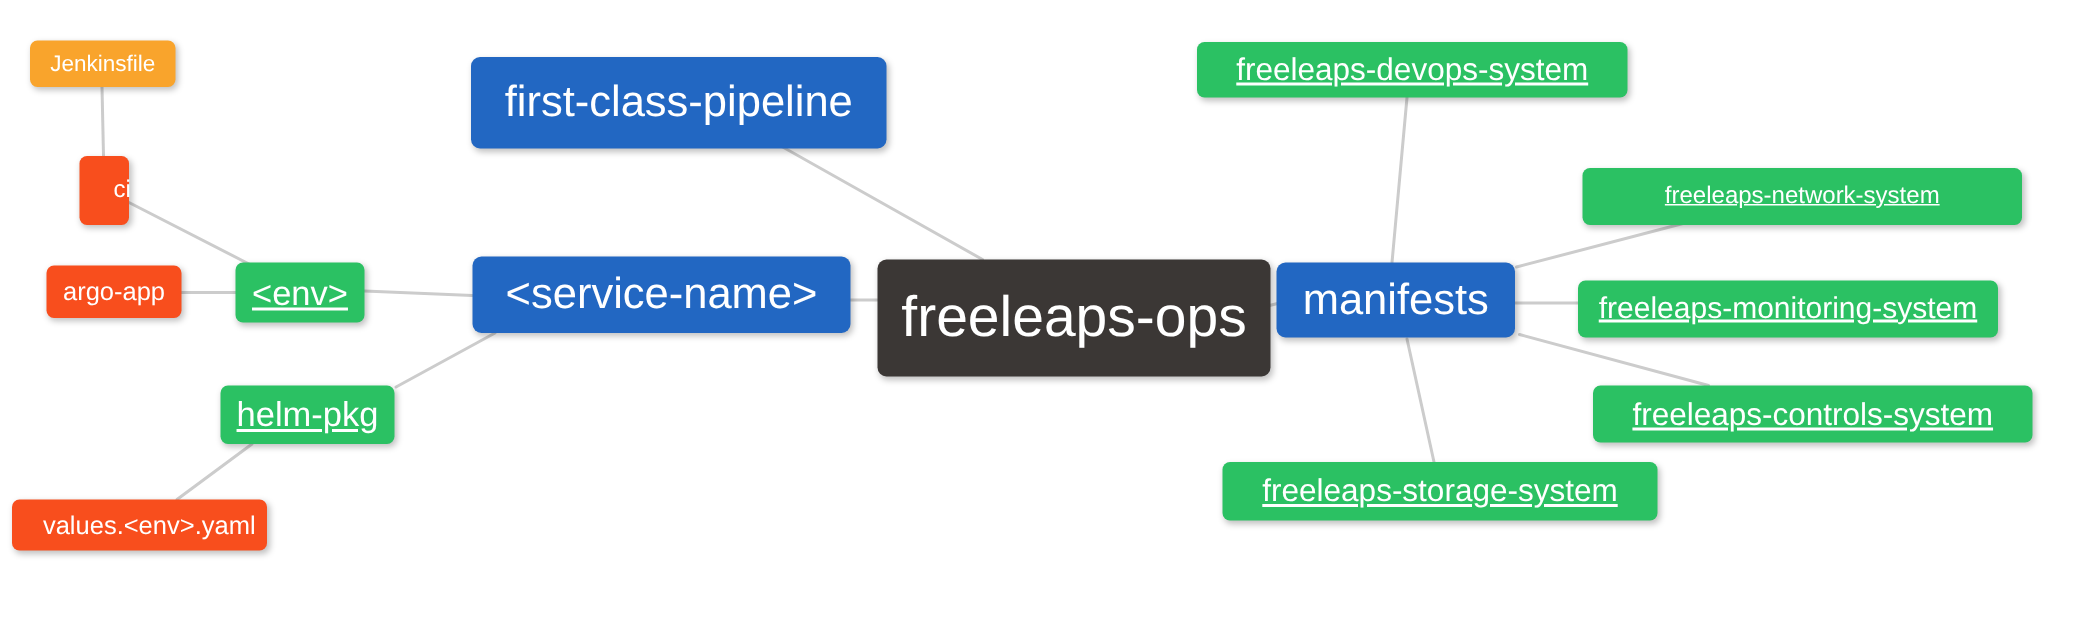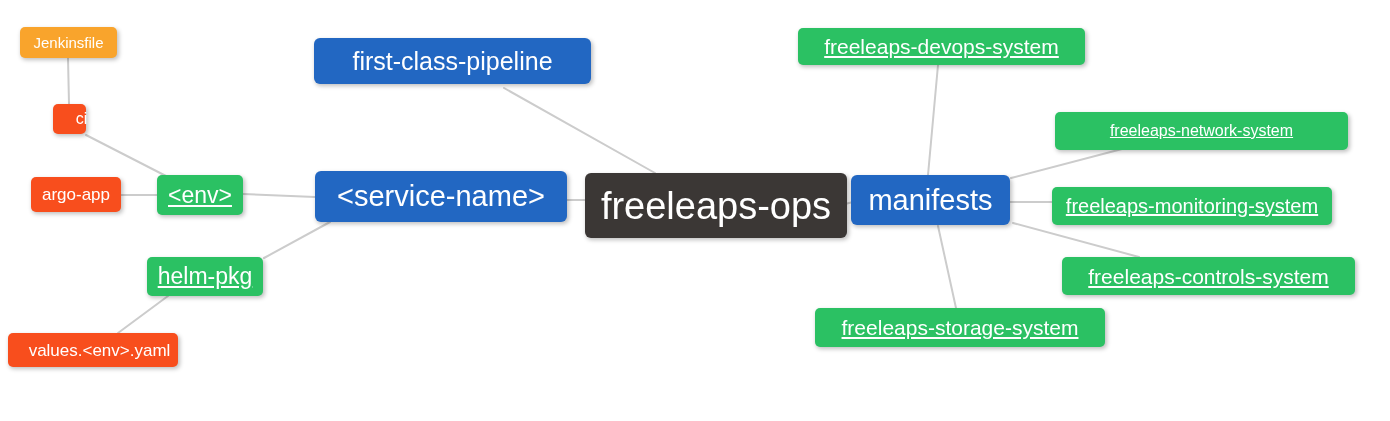--- a/index.html
+++ b/index.html
@@ -45,28 +45,28 @@
     line-height: 1;
   }
   .node.root    { background: var(--root-bg); border-radius: 6px; }
   .node.primary { background: var(--primary-bg); border-radius: 6px; }
   .node.success { background: var(--success-bg); text-decoration: underline; }
   .node.danger  { background: var(--danger-bg); }
   .node.warning { background: var(--warning-bg); }
 
   
   #n-jenkinsfile          { left: 20px;   top: 27px;  width: 97px;  height: 31px; font-size: 15px; }
-  #n-ci                   { left: 53px;   top: 104px; width: 33px;  height: 30px; font-size: 16px; padding-left: 24px; }
+  #n-ci                   { left: 53px;   top: 104px; width: 33px;  height: 46px; font-size: 16px; padding-left: 24px; }
   #n-argo-app             { left: 31px;   top: 177px; width: 90px;  height: 35px; font-size: 17px; text-align: center; }
   #n-env                  { left: 157px;  top: 175px; width: 86px;  height: 40px; font-size: 23px; }
   #n-helm-pkg             { left: 147px;  top: 257px; width: 116px; height: 39px; font-size: 23px; }
   #n-values-env-yaml      { left: 8px;    top: 333px; width: 170px; height: 34px; font-size: 17px; padding-left: 13px; }
-  #n-first-class-pipeline { left: 314px;  top: 38px;  width: 277px; height: 46px; font-size: 25px; }
+  #n-first-class-pipeline { left: 314px;  top: 38px;  width: 277px; height: 61px; font-size: 29px; }
   #n-service-name         { left: 315px;  top: 171px; width: 252px; height: 51px; font-size: 29px; }
-  #n-freeleaps-ops        { left: 585px;  top: 173px; width: 262px; height: 65px; font-size: 38px; }
+  #n-freeleaps-ops        { left: 585px;  top: 173px; width: 262px; height: 78px; font-size: 38px; }
   #n-manifests            { left: 851px;  top: 175px; width: 159px; height: 50px; font-size: 29px; }
   #n-devops-system        { left: 798px;  top: 28px;  width: 287px; height: 37px; font-size: 21px; }
   #n-network-system       { left: 1055px; top: 112px; width: 293px; height: 38px; font-size: 16px; }
   #n-monitoring-system    { left: 1052px; top: 187px; width: 280px; height: 38px; font-size: 20px; }
   #n-controls-system      { left: 1062px; top: 257px; width: 293px; height: 38px; font-size: 21px; }
   #n-storage-system       { left: 815px;  top: 308px; width: 290px; height: 39px; font-size: 21px; }
 </style>
 </head>
 <body>
 

